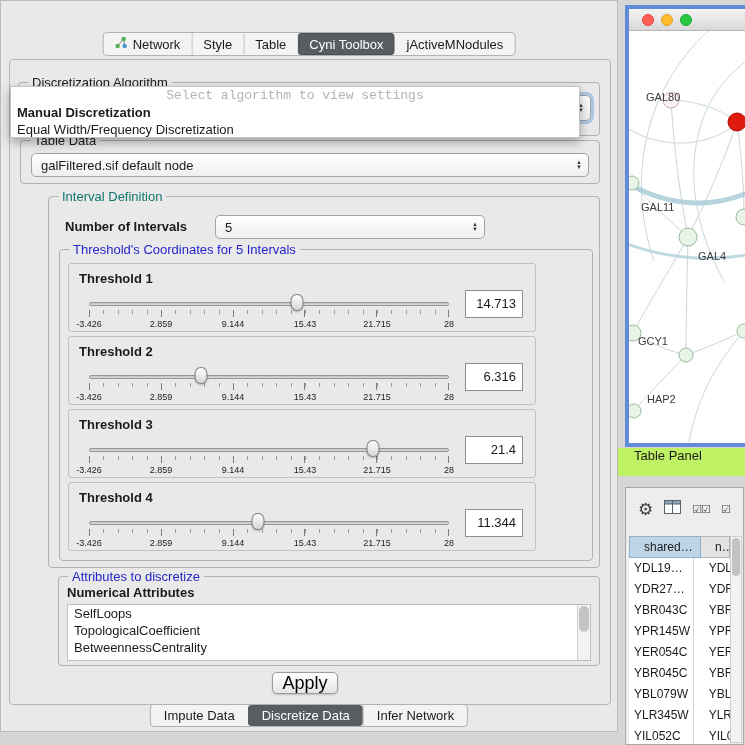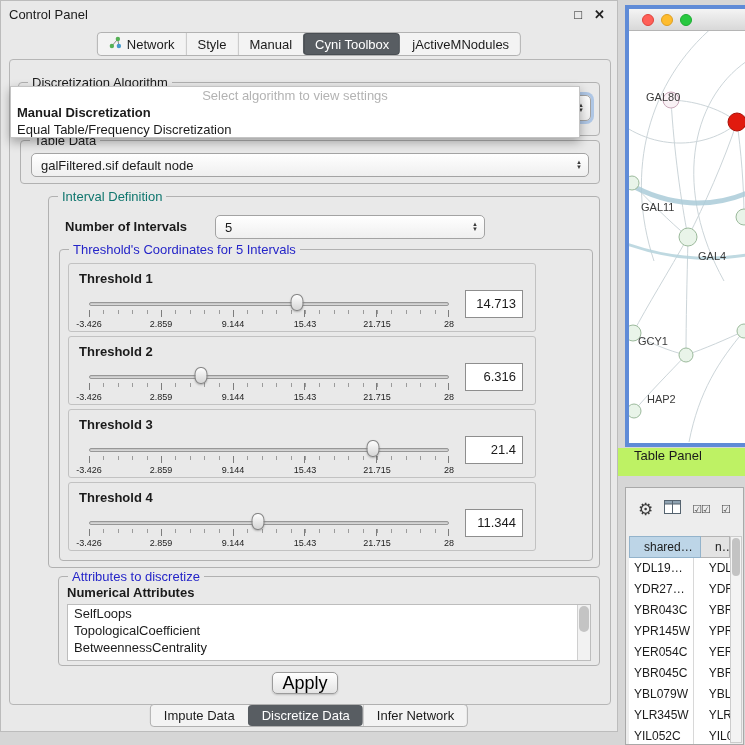--- a/index.html
+++ b/index.html
@@ -38,21 +38,21 @@
            background:linear-gradient(#ffffff,#efefef); border:1px solid #a3a3a3;
            border-radius:5px; font-size:13px; padding:0 6px 0 9px; }
   .combo .steppers { margin-left:auto; display:flex; flex-direction:column; align-items:center;
                      font-size:6px; line-height:5px; color:#3a3a3a; padding-left:6px; }
 
   #algo-group { left:8px; top:22px; width:582px; height:54px; }
   #algo-combo { left:8px; right:8px; top:12px; height:26px;
                 box-shadow:0 0 0 3px rgba(125,170,225,.55); }
   #algo-popup { position:absolute; left:0; top:26px; width:570px; height:52px; background:#fff;
                 border:1px solid #c4c4c4; box-shadow:0 4px 10px rgba(0,0,0,.32); z-index:6; }
-  .popup-placeholder { text-align:center; color:#b3b3b3; font-size:13px; line-height:17px; }
+  .popup-placeholder { text-align:center; color:#b3b3b3; font-size:13px; line-height:17px;font-family:Liberation Mono, monospace; }
   .popup-option { font-size:13px; line-height:17px; padding:0 6px; }
   .popup-option.bold { font-weight:bold; }
 
   #table-data-group { left:10px; top:80px; width:580px; height:44px; }
   #table-data-combo { left:10px; right:10px; top:12px; height:24px; }
 
   #interval-group { left:38px; top:136px; width:552px; height:372px; }
   .intervals-label { position:absolute; left:16px; top:22px; font-size:13px; font-weight:bold; }
   #intervals-combo { left:166px; top:18px; width:270px; height:24px; }
 
@@ -132,45 +132,39 @@
                background:#f3f3f3; border:1px solid #cccccc; }
   .tp-scroll .sthumb { position:absolute; left:1px; top:1px; width:8px; height:38px;
                        background:#c3c3c3; border-radius:4px; }
 </style>
 </head>
 <body>
 
 <div id="app">
 
   <div id="control-panel">
-    <div class="titlebar">
-      <span>Control Panel</span>
-      <span class="tb-spacer"></span>
-      <span class="win-btn">□</span>
-      <span class="win-btn close">✕</span>
-    </div>
 
     <div class="top-tabs">
       <div class="tab">
         <span>
           <svg width="13" height="13" viewBox="0 0 13 13">
             <line x1="3" y1="10" x2="9" y2="3" stroke="#8a8a8a" stroke-width="1"></line>
             <line x1="9" y1="3" x2="10" y2="10" stroke="#8a8a8a" stroke-width="1"></line>
             <circle cx="3" cy="10" r="2.2" fill="#55b055"></circle>
             <circle cx="9" cy="3" r="2.2" fill="#55b055"></circle>
             <circle cx="10" cy="10" r="2.2" fill="#4499cc"></circle>
           </svg>
         </span>
         <span>Network</span>
       </div>
       <div class="tab">
           <span>Style</span>
         </div>
       <div class="tab">
-          <span>Manual</span>
+          <span>Table</span>
         </div>
       <div class="tab selected">
           <span>Cyni Toolbox</span>
         </div>
       <div class="tab">
           <span>jActiveMNodules</span>
         </div>
     </div>
 
     <div class="content-frame">
@@ -181,21 +175,21 @@
           <span class="steppers">
             <span>▲</span>
               <span>▼</span>
           </span>
         </div>
       </div>
 
       <div id="algo-popup">
         <div class="popup-placeholder">Select algorithm to view settings</div>
         <div class="popup-option bold">Manual Discretization</div>
-        <div class="popup-option">Equal Table/Frequency Discretization</div>
+        <div class="popup-option">Equal Width/Frequency Discretization</div>
       </div>
 
       <div class="group" id="table-data-group">
         <span class="group-title">Table Data</span>
         <div class="combo" id="table-data-combo">
           <span>galFiltered.sif default node</span>
           <span class="steppers">
             <span>▲</span>
               <span>▼</span>
           </span>

